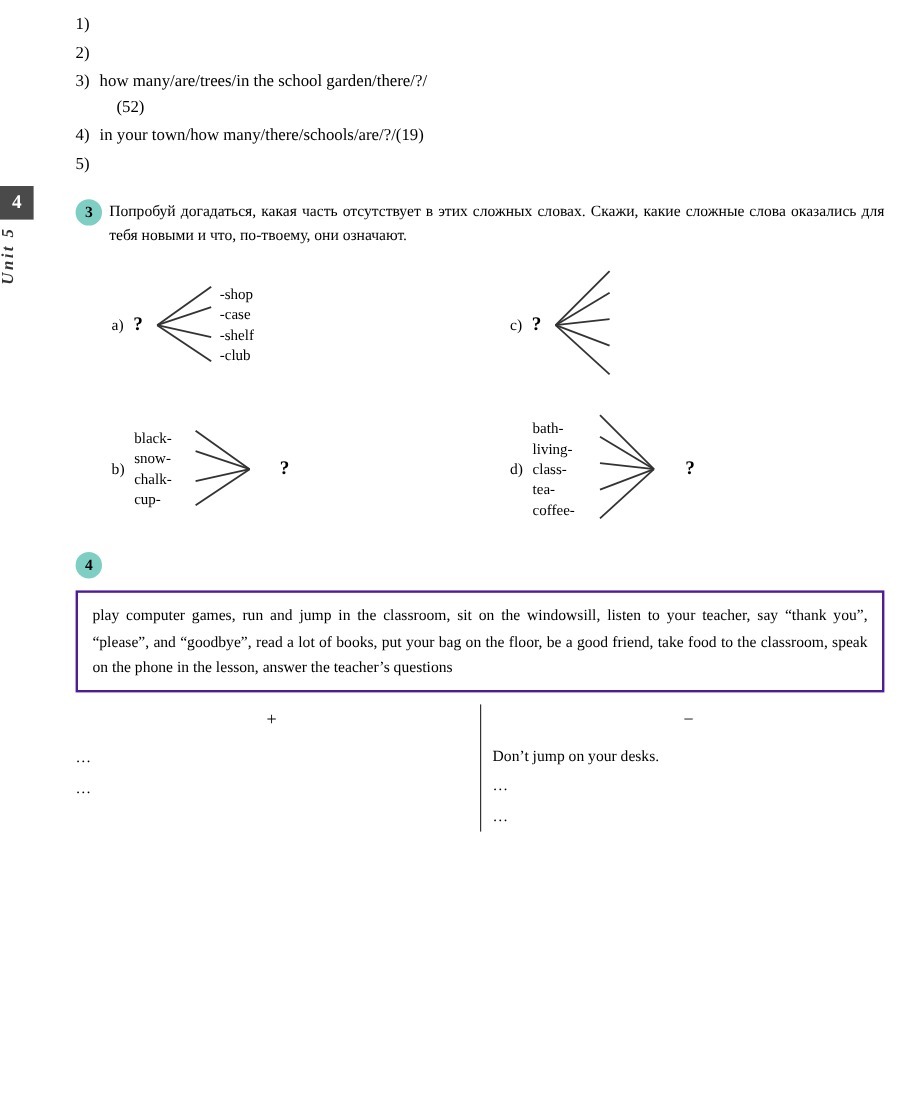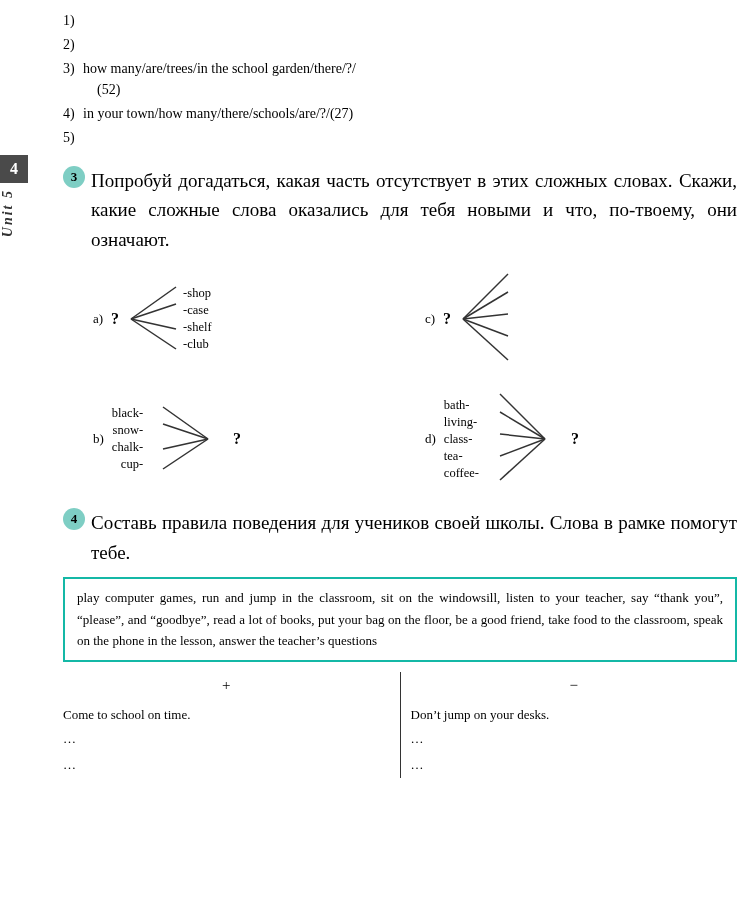--- a/index.html
+++ b/index.html
@@ -99,21 +99,21 @@
     
     .exercise-3 {
       margin-bottom: 14px;
     }
     .exercise-header {
       display: flex;
       align-items: flex-start;
       margin-bottom: 10px;
     }
     .exercise-instruction {
-      font-size: 19px;
+      font-size: 13px;
       line-height: 1.55;
       text-align: justify;
     }
 
     
     .word-trees {
       display: grid;
       grid-template-columns: 1fr 1fr;
       gap: 10px 20px;
       margin: 10px 0 10px 30px;
@@ -136,21 +136,21 @@
     .tree-words span {
       white-space: nowrap;
     }
 
     
     .exercise-4 {
       margin-top: 10px;
     }
 
     .wordbox {
-      border: 2px solid #14b8a6;
+      border: 2px solid #4c1d95;
       padding: 8px 12px;
       margin: 8px 0 10px 0;
       font-size: 13px;
       line-height: 1.65;
       text-align: justify;
       background: #fff;
     }
 
     .plus-minus-row {
       display: flex;
@@ -207,21 +207,21 @@
         </li>
         <li>
           <span class="num">2)</span>
         </li>
         <li>
           <span class="num">3)</span>
           <span>how many/are/trees/in the school garden/there/?/<br>&nbsp;&nbsp;&nbsp;&nbsp;(52)</span>
         </li>
         <li>
           <span class="num">4)</span>
-          <span>in your town/how many/there/schools/are/?/(27)</span>
+          <span>in your town/how many/there/schools/are/?/(19)</span>
         </li>
         <li>
           <span class="num">5)</span>
         </li>
       </ol>
     </div>
 
     <div class="exercise-3">
       <div class="exercise-header">
         <div class="exercise-bubble">3</div>
@@ -258,21 +258,21 @@
               <line x1="10" y1="55" x2="55" y2="28" stroke="#333" stroke-width="1.5"></line>
               <line x1="10" y1="55" x2="55" y2="50" stroke="#333" stroke-width="1.5"></line>
               <line x1="10" y1="55" x2="55" y2="72" stroke="#333" stroke-width="1.5"></line>
               <line x1="10" y1="55" x2="55" y2="96" stroke="#333" stroke-width="1.5"></line>
             </svg>
           </div>
         </div>
 
         <div style="display:flex; align-items:center; gap:4px;">
           <span class="tree-label">b)</span>
-          <div style="display:flex; align-items:center; gap:15px;text-align:right;">
+          <div style="display:flex; align-items:center; gap:15px;">
             <div class="tree-words">
               <span>black-</span>
               <span>snow-</span>
               <span>chalk-</span>
               <span>cup-</span>
             </div>
             <svg width="60" height="90">
               <line x1="5" y1="13" x2="50" y2="45" stroke="#333" stroke-width="1.5"></line>
               <line x1="5" y1="30" x2="50" y2="45" stroke="#333" stroke-width="1.5"></line>
               <line x1="5" y1="55" x2="50" y2="45" stroke="#333" stroke-width="1.5"></line>
@@ -302,29 +302,27 @@
             <span style="font-size:16px; font-weight:bold;">?</span>
           </div>
         </div>
 
       </div>
     </div>
 
     <div class="exercise-4">
       <div class="exercise-header">
         <div class="exercise-bubble">4</div>
-        <p class="exercise-instruction">Составь правила поведения для учеников своей школы. Слова в рамке помогут тебе.</p>
       </div>
 
       <div class="wordbox">play computer games, run and jump in the classroom, sit on the windowsill, listen to your teacher, say “thank you”, “please”, and “goodbye”, read a lot of books, put your bag on the floor, be a good friend, take food to the classroom, speak on the phone in the lesson, answer the teacher’s questions</div>
 
       <div class="plus-minus-row">
         <div class="pm-col">
           <div class="pm-header">+</div>
-          <div class="pm-example">Come to school on time.</div>
           <div class="pm-dots">…</div>
           <div class="pm-dots">…</div>
         </div>
         <div class="divider-line"></div>
         <div class="pm-col">
           <div class="pm-header">−</div>
           <div class="pm-example">Don’t jump on your desks.</div>
           <div class="pm-dots">…</div>
           <div class="pm-dots">…</div>
         </div>

